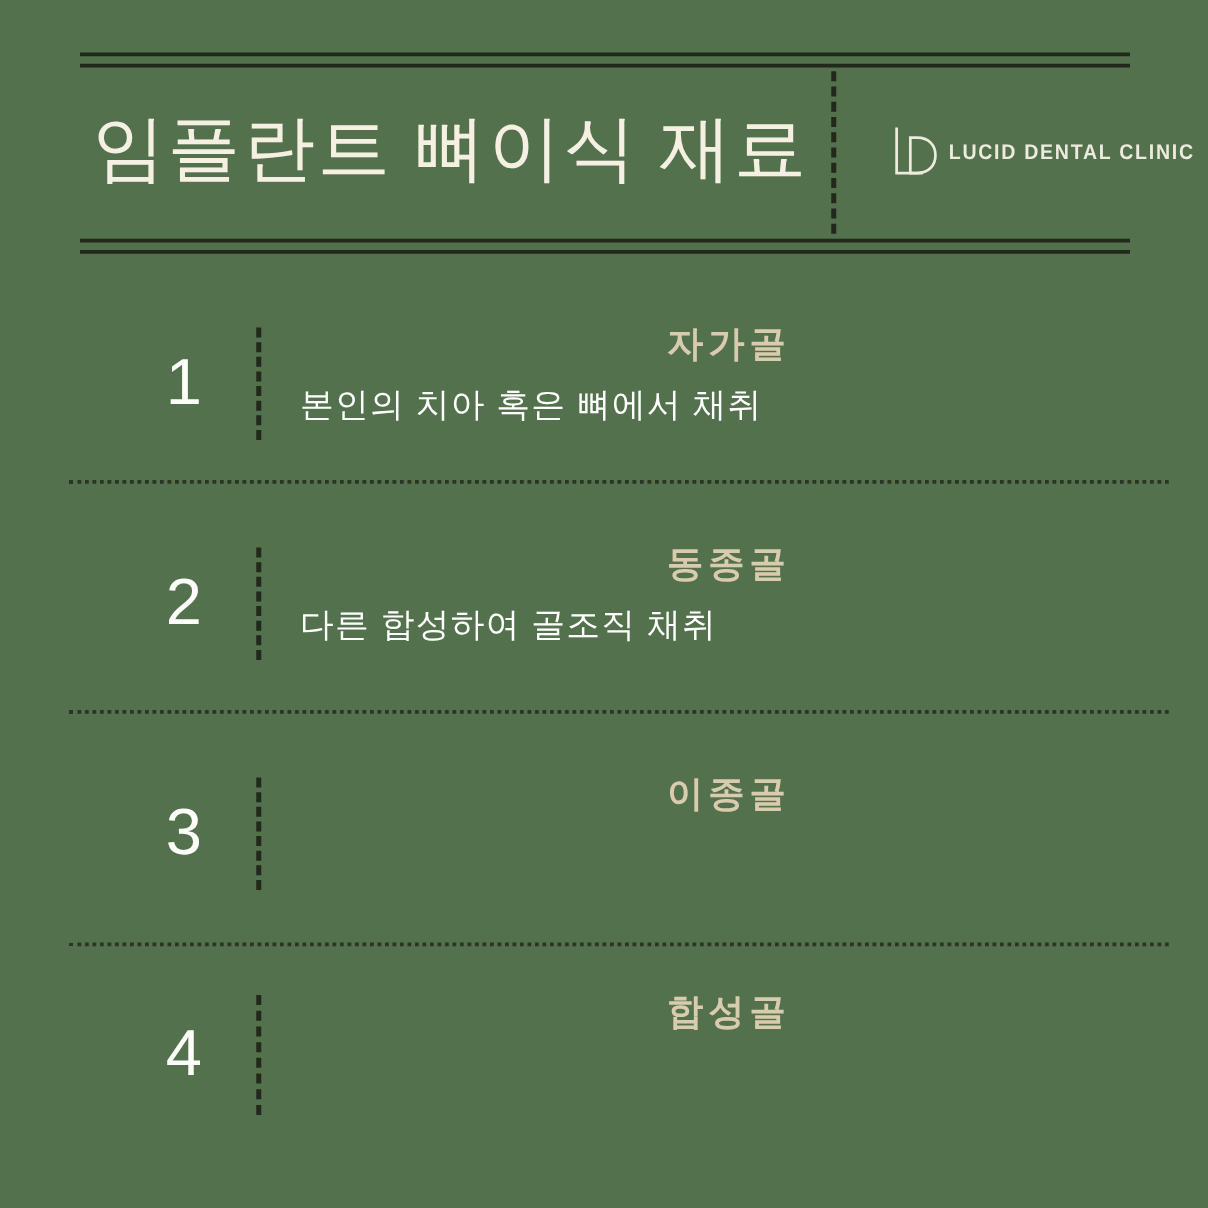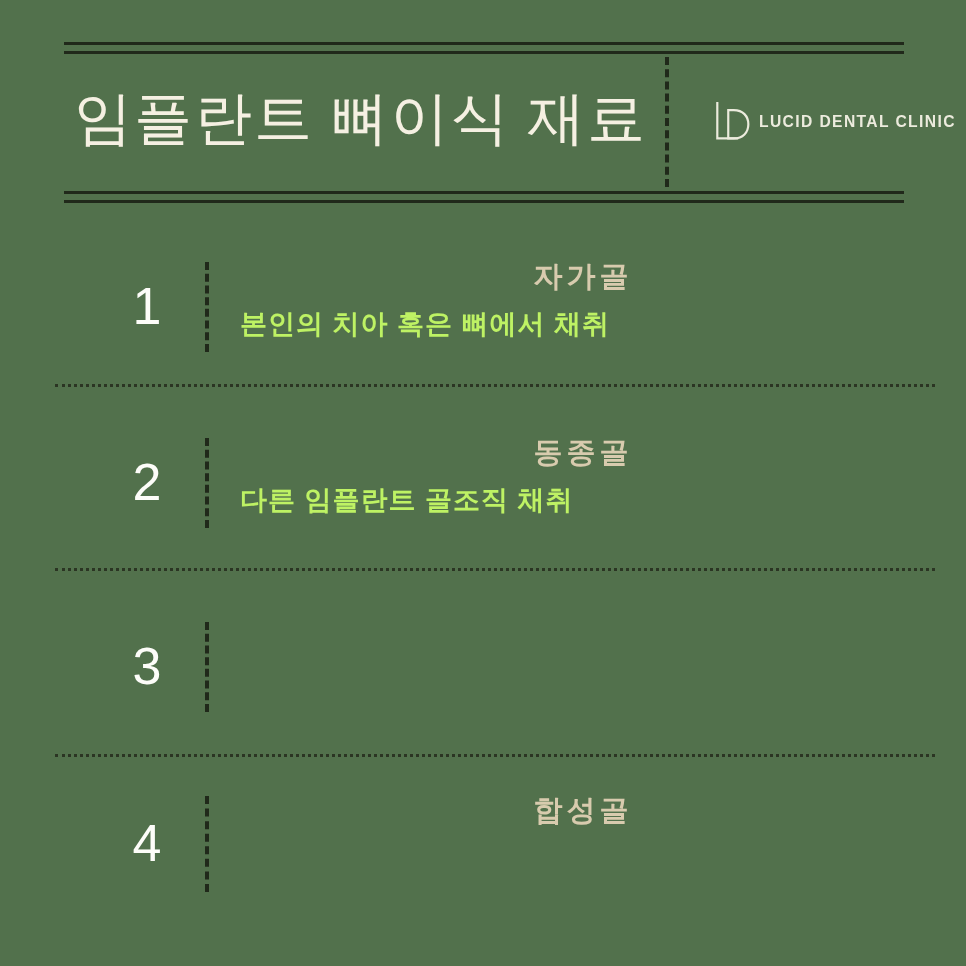--- a/index.html
+++ b/index.html
@@ -57,22 +57,22 @@
   .row-divider{
     position:absolute;left:205px;top:4px;bottom:2px;width:0;
     border-left:4px dashed #20291A;
   }
   .row-text{position:absolute;left:240px;top:0;right:40px;}
   .row-title{
     font-size:29px;font-weight:bold;color:#D8CBAE;
     line-height:1;margin:4px 0 18px 0;letter-spacing:4px;text-align:center;
   }
   .row-desc{
-    font-size:27px;color:#bef264;line-height:1.15;
-    letter-spacing:1px;white-space:nowrap;font-weight:bold;
+    font-size:27px;color:#ffffff;line-height:1.15;
+    letter-spacing:1px;white-space:nowrap;
   }
 
   
   .dotted-sep{
     position:absolute;left:55px;width:880px;height:0;
     border-top:3px dotted #2B3523;
   }
   .sep-1{top:384px;}
   .sep-2{top:568px;}
   .sep-3{top:754px;}
@@ -109,30 +109,31 @@
     </div>
   </div>
 
   <div class="dotted-sep sep-1"></div>
 
   <div class="row row-2">
     <div class="row-number">2</div>
     <div class="row-divider"></div>
     <div class="row-text">
       <div class="row-title">동종골</div>
-      <div class="row-desc">다른 임플란트 골조직 채취</div>
+      <div class="row-desc">다른 합성하여 골조직 채취</div>
     </div>
   </div>
 
   <div class="dotted-sep sep-2"></div>
 
   <div class="row row-3">
     <div class="row-number">3</div>
     <div class="row-divider"></div>
     <div class="row-text">
+      <div class="row-title">이종골</div>
     </div>
   </div>
 
   <div class="dotted-sep sep-3"></div>
 
   <div class="row row-4">
     <div class="row-number">4</div>
     <div class="row-divider"></div>
     <div class="row-text">
       <div class="row-title">합성골</div>

